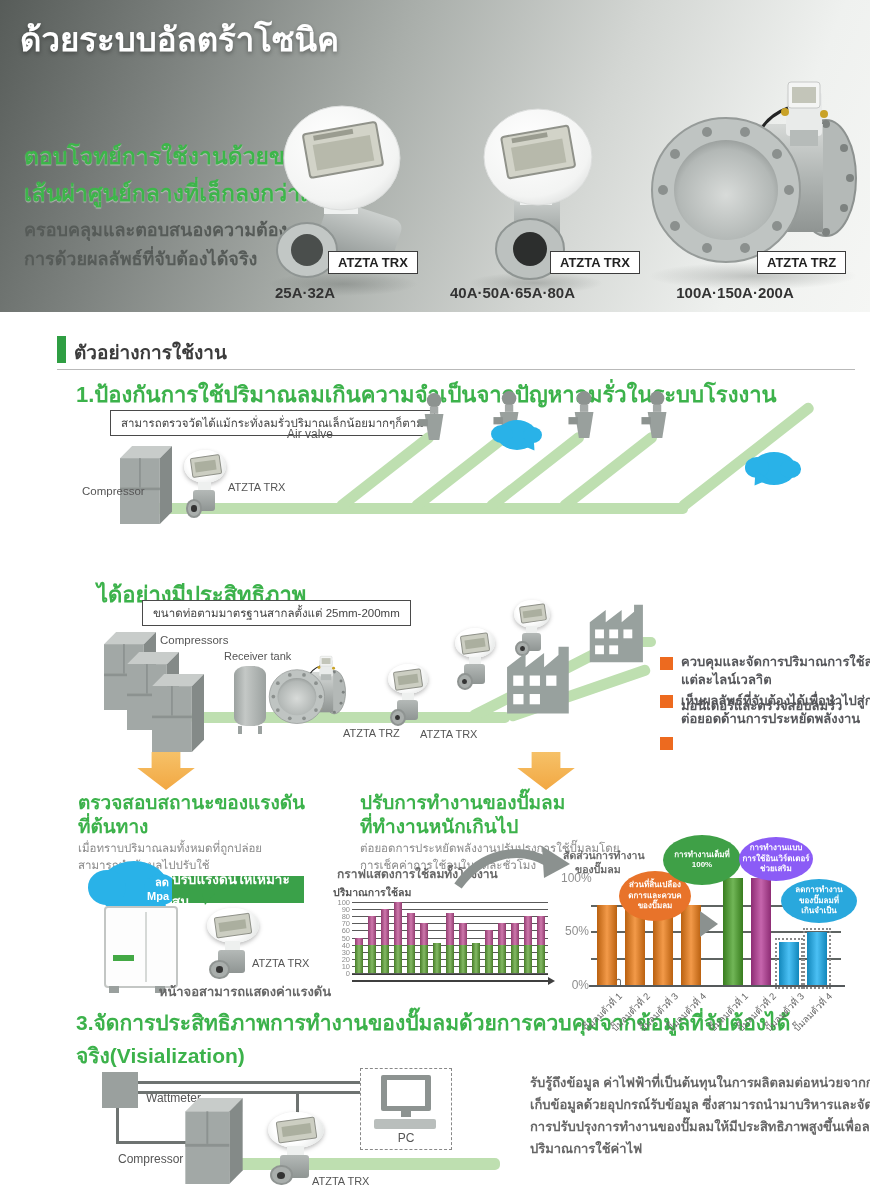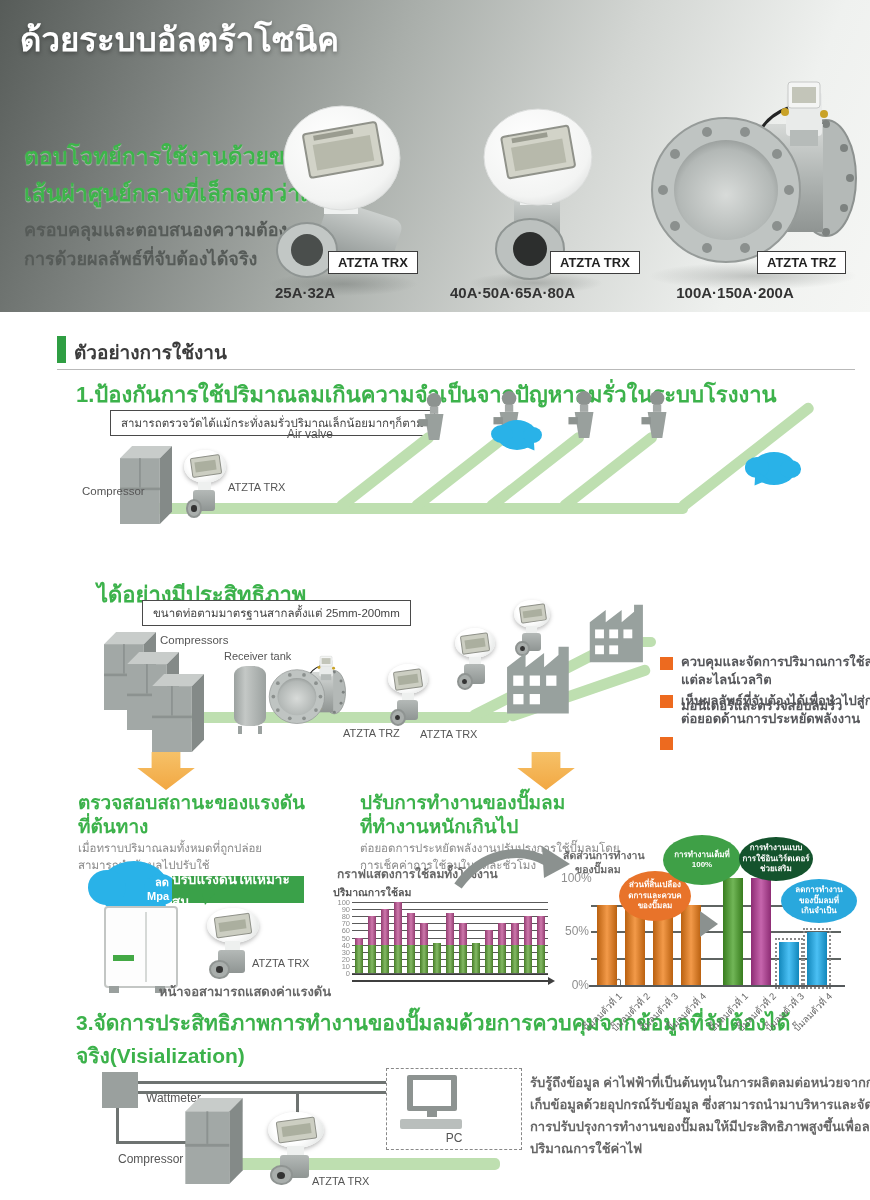--- a/index.html
+++ b/index.html
@@ -104,21 +104,21 @@
   .c2bar{position:absolute;z-index:1;}
   .c2bar.dashed{outline:2px dotted #8a8a8a;outline-offset:2px;}
   .c2xlab{position:absolute;top:154px;width:60px;text-align:right;font-size:9.5px;color:#666;
     transform:rotate(-45deg);transform-origin:100% 0;white-space:nowrap;z-index:1;}
   .c2tri{position:absolute;left:137px;top:76px;width:0;height:0;border:13px solid transparent;
     border-left:18px solid #8b918f;border-right:0;z-index:2;}
   .ann{position:absolute;border-radius:50%;display:flex;flex-direction:column;align-items:center;justify-content:center;
     color:#fff;font-weight:bold;font-size:8px;line-height:1.3;text-align:center;z-index:5;}
   .ann.a0{left:56px;top:36px;width:72px;height:50px;background:#e8732a;}
   .ann.a1{left:100px;top:0;width:78px;height:50px;background:#3fa047;}
-  .ann.a2{left:176px;top:2px;width:74px;height:44px;background:#14532d;font-family:Liberation Mono, monospace;}
+  .ann.a2{left:176px;top:2px;width:74px;height:44px;background:#8b5cf6;font-family:Liberation Mono, monospace;}
   .ann.a3{left:218px;top:44px;width:76px;height:44px;background:#29a8dd;}
 
   .para{position:absolute;color:#666;font-size:13px;font-weight:600;line-height:1.0;white-space:nowrap;}
 </style>
 </head>
 <body>
 
 <svg width="0" height="0" style="position:absolute">
   <defs>
     <radialGradient id="discG" cx="42%" cy="35%" r="75%">
@@ -539,21 +539,21 @@
 
   <div class="meter" style="left:268px;top:1112px;width:56px;height:78px;">
     <div class="m-head"></div>
       <div class="m-lcd"></div>
       <div class="m-neck"></div>
       <div class="m-body"></div>
       <div class="m-inlet"></div>
   </div>
   <div class="small-lbl" style="left:312px;top:1175px;">ATZTA TRX</div>
 
-  <div class="pc" style="left:386px;top:1068px;width:90px;height:80px;padding-left:44px;">
+  <div class="pc" style="left:360px;top:1068px;width:90px;height:80px;">
     <div class="mon"></div>
     <div class="scr"></div>
     <div class="stand"></div>
     <div class="kb"></div>
     <div class="pclabel">PC</div>
   </div>
 
   <div class="para" style="left:530px;top:1076px;">รับรู้ถึงข้อมูล ค่าไฟฟ้าที่เป็นต้นทุนในการผลิตลมต่อหน่วยจากการ</div>
   <div class="para" style="left:530px;top:1098px;">เก็บข้อมูลด้วยอุปกรณ์รับข้อมูล ซึ่งสามารถนำมาบริหารและจัด</div>
   <div class="para" style="left:530px;top:1120px;">การปรับปรุงการทำงานของปั๊มลมให้มีประสิทธิภาพสูงขึ้นเพื่อลด</div>

